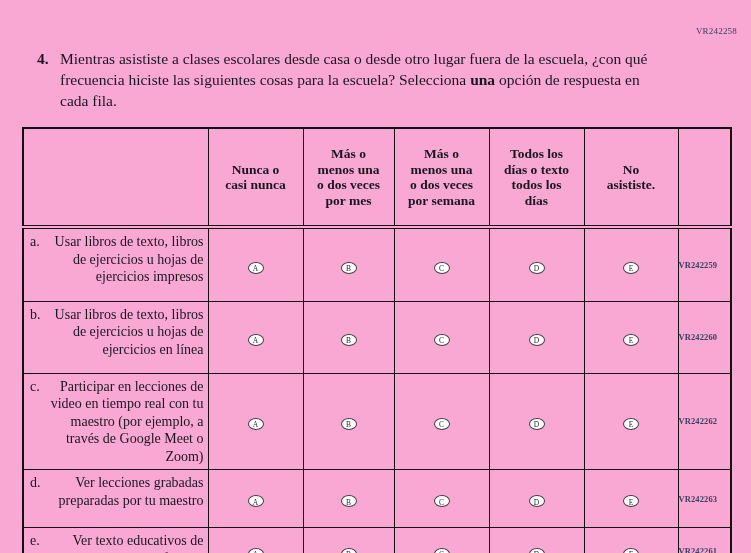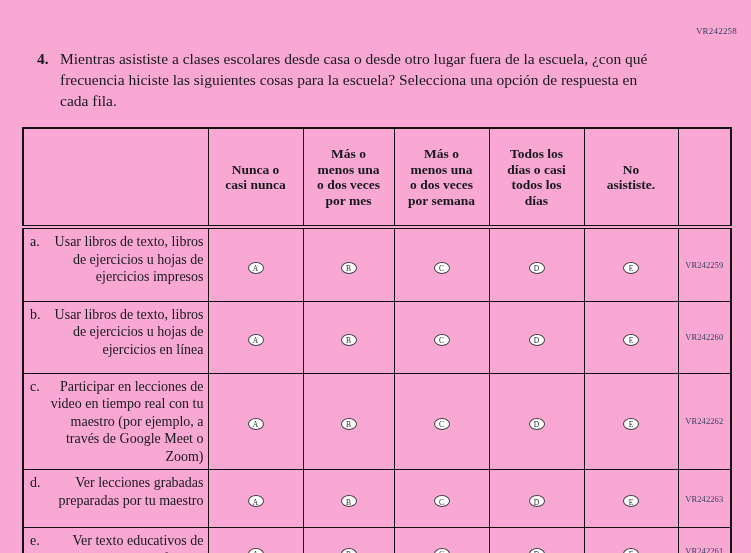--- a/index.html
+++ b/index.html
@@ -10,21 +10,21 @@
   }
   .top-code {
     position:absolute; top:26px; right:14px;
     font-size:9px; letter-spacing:0.2px; color:#3a4160;
   }
   .question {
     position:absolute; left:37px; top:48px; width:612px;
     display:flex; font-size:15.5px; line-height:21px;
   }
   .qnum { font-weight:bold; width:23px; flex-shrink:0; }
-  .qtext b { font-weight:normal; }
+  .qtext b { font-weight:bold; }
   table.matrix {
     position:absolute; left:22px; top:127px;
     border-collapse:collapse; table-layout:fixed; width:708px;
     border:2px solid #121212;
   }
   td, th { border:1.5px solid #121212; }
   thead th {
     height:90px; vertical-align:middle; text-align:center;
     font-weight:bold; font-size:13.5px; line-height:15.5px;
     white-space:pre-line; border-bottom:4px double #121212; padding:17px 2px;margin-top:32px;
@@ -37,22 +37,22 @@
   .bubble {
     display:inline-flex; align-items:center; justify-content:center;
     width:16px; height:12px; border:1px solid #3c3c42; border-radius:50%;
     cursor:pointer; background:#fff;
   }
   .bubble-letter {
     font-size:7.5px; line-height:1; font-family:"Liberation Serif", serif;
     color:#2a2a33; transform:translateY(0.5px);
   }
   td.code-cell {
-    text-align:center; vertical-align:middle;
-    font-size:8.5px; color:#3a4160; letter-spacing:0.1px;
+    text-align:left; vertical-align:middle;
+    font-size:8.5px; color:#3a4160; letter-spacing:0.1px;font-weight:bold;
   }
   tr.row-a td { height:74px; }
   tr.row-b td { height:72px; }
   tr.row-c td { height:84px; }
   tr.row-d td { height:58px; }
   tr.row-e td { height:47px; }
 </style>
 </head>
 <body>
 
@@ -82,21 +82,21 @@
 casi nunca</th>
         <th>Más o
 menos una
 o dos veces
 por mes</th>
         <th>Más o
 menos una
 o dos veces
 por semana</th>
         <th>Todos los
-días o casi
+días o texto
 todos los
 días</th>
         <th>No
 asististe.</th>
         <th></th>
       </tr>
     </thead>
     <tbody>
 
       <tr class="row-a">

